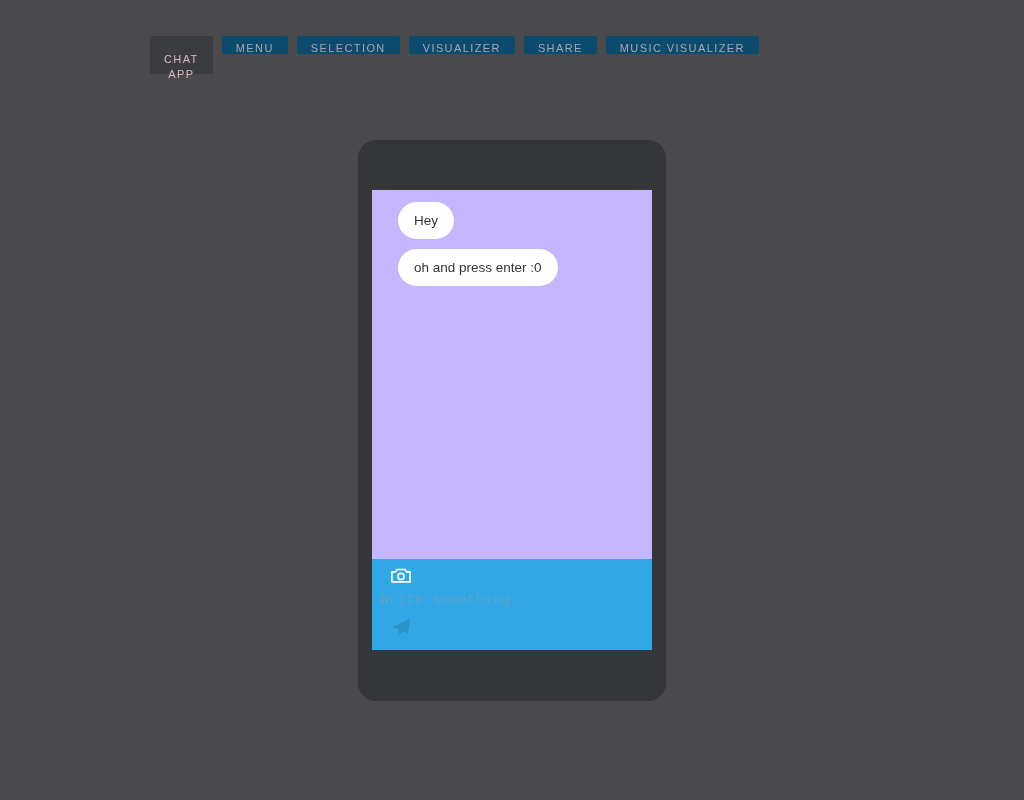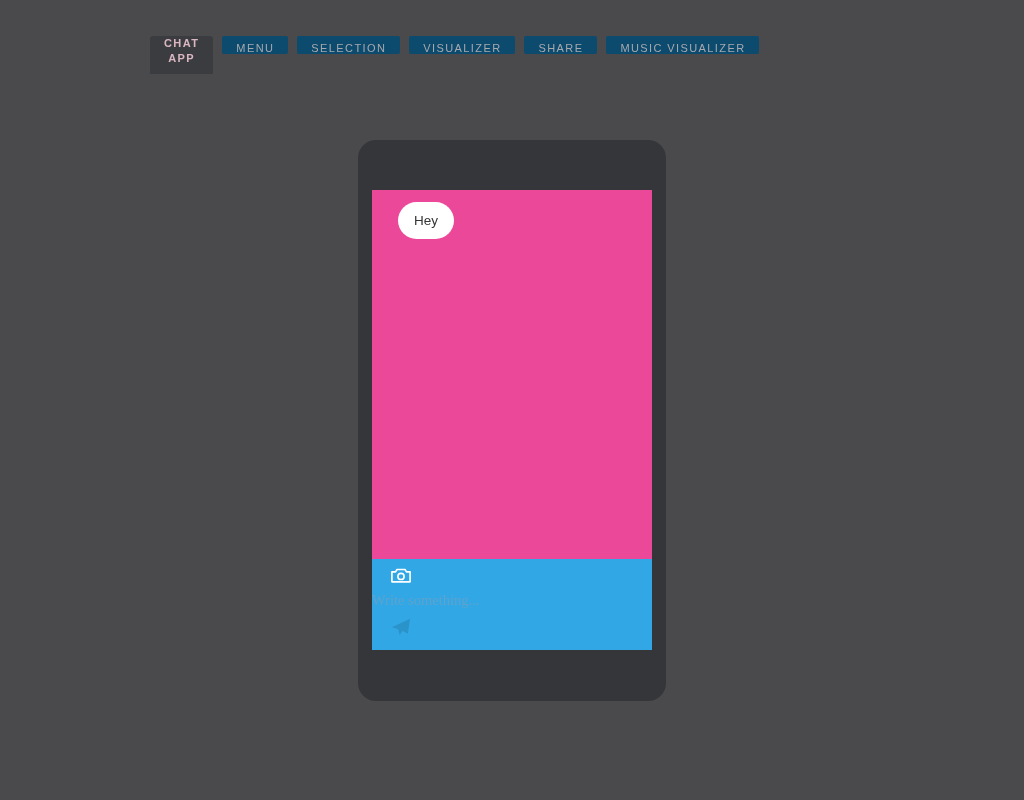--- a/index.html
+++ b/index.html
@@ -35,42 +35,41 @@
     border-radius: 2px;
     white-space: pre-line;
     cursor: pointer;
     user-select: none;
     font-weight: 400;
   }
   .tab.active {
     background: #3b3c40;
     color: #d9b6c0;
     height: 38px;
-    padding-top: 0;
+    padding-top: 16px;
     border-radius: 3px 3px 0 0;
-    font-weight: bold;
   }
 
   
   #phone {
     position: absolute;
     left: 358px;
     top: 140px;
     width: 308px;
     height: 561px;
     background: #353639;
     border-radius: 18px;
   }
   #screen {
     position: absolute;
     left: 14px;
     top: 50px;
     width: 280px;
     height: 460px;
-    background: #ec4899;
+    background: #c4b5fd;
     overflow: hidden;
   }
 
   
   #messages {
     position: absolute;
     left: 0; top: 0;
     width: 280px;
     height: 369px;
     padding: 12px 14px 0 26px;
@@ -112,24 +111,24 @@
   }
   #chat-input {
     position: absolute;
     left: 0;
     top: 26px;
     width: 248px;
     height: 30px;
     background: transparent;
     border: none;
     outline: none;
-    font-family: Liberation Serif, serif;
+    font-family: Liberation Mono, monospace;
     font-size: 14.5px;
     color: #ffffff;
-    padding: 0 0 0 0;
+    padding: 0 0 0 8px;
   }
   #chat-input::placeholder { color: #5ea2cd; opacity: 1; }
   #send-btn {
     position: absolute;
     left: 18px;
     top: 58px;
     width: 22px; height: 20px;
     cursor: pointer;
   }
 </style>
@@ -144,20 +143,21 @@
     <div class="tab">VISUALIZER</div>
     <div class="tab">SHARE</div>
     <div class="tab">MUSIC VISUALIZER</div>
   </div>
 
 <div id="phone">
   <div id="screen">
 
     <div id="messages">
         <div><div class="bubble"><span>Hey</span></div></div>
+        <div><div class="bubble"><span>oh and press enter :0</span></div></div>
       </div>
 
     <div id="inputbar">
 
       <span id="camera-btn">
         <svg width="22" height="20" viewBox="0 0 24 22" fill="none" stroke="#ffffff" stroke-width="1.8" stroke-linecap="round" stroke-linejoin="round">
           <path d="M2 7.5 h4 l1.6 -2.6 h8.8 L18 7.5 h4 v11 H2 z"></path>
           <circle cx="12" cy="12.6" r="3.4"></circle>
         </svg>
       </span>

